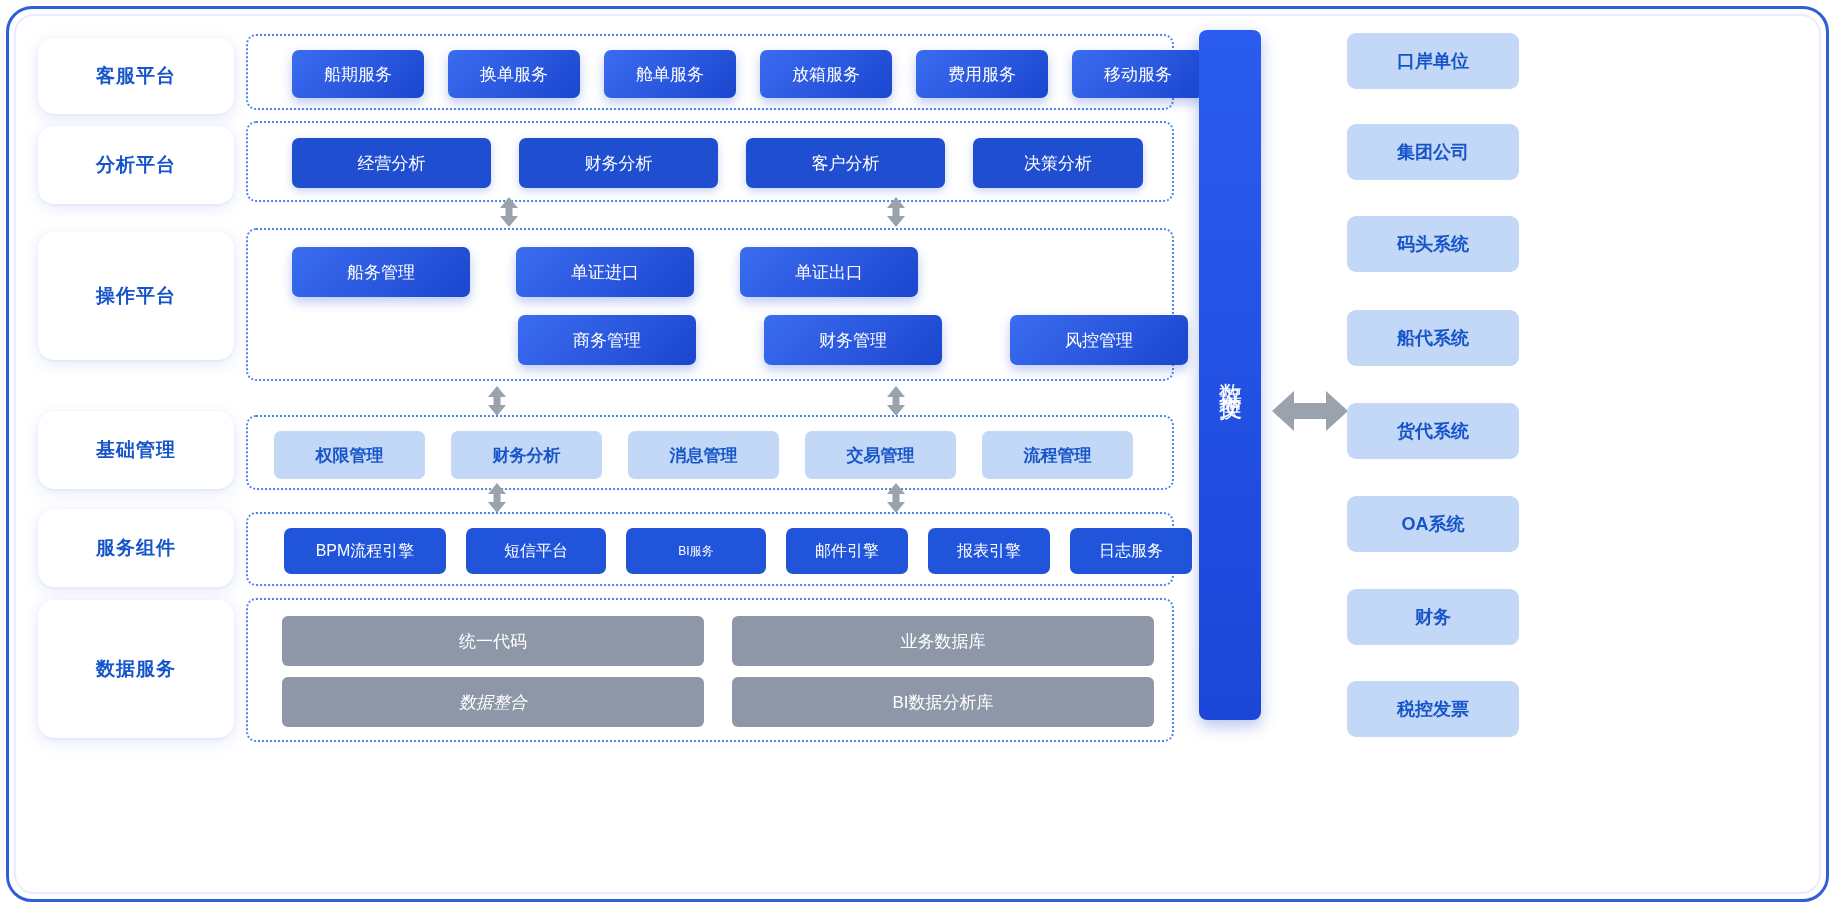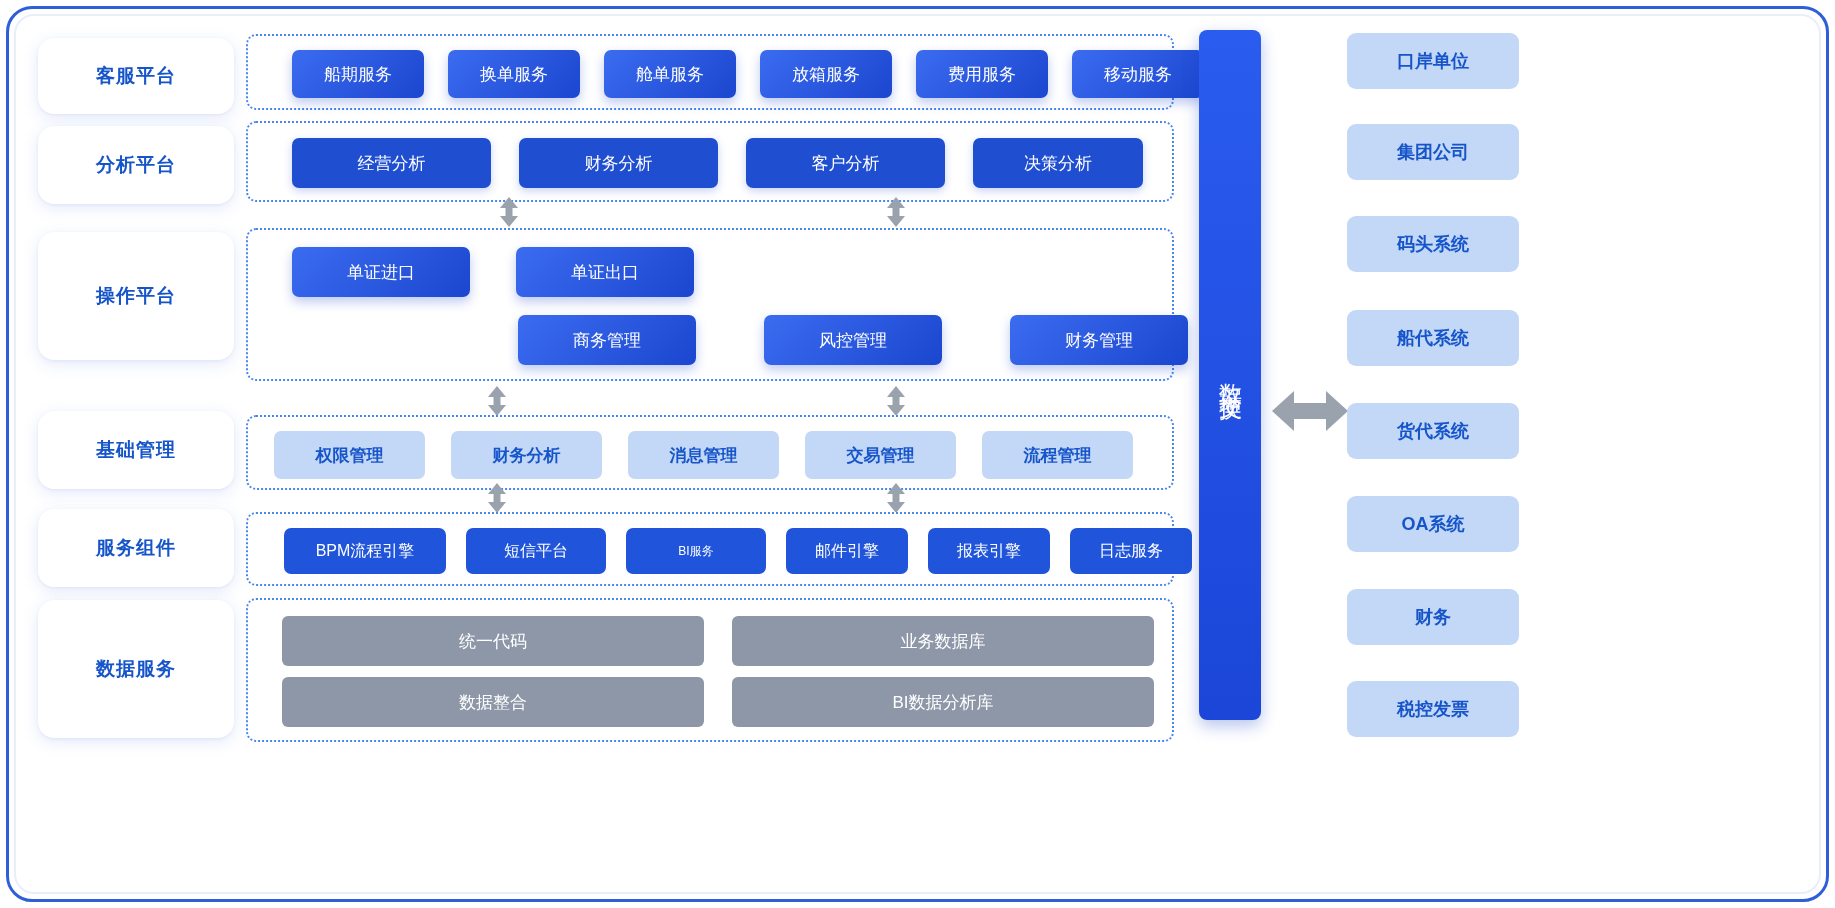--- a/index.html
+++ b/index.html
@@ -237,35 +237,38 @@
     <svg width="22" height="30" viewBox="0 0 22 30">
         <polygon points="11,0 20,11 2,11" fill="#9aa3ad"></polygon>
         <rect x="7.5" y="9" width="7" height="12" fill="#9aa3ad"></rect>
         <polygon points="11,30 20,19 2,19" fill="#9aa3ad"></polygon>
       </svg>
   </div>
 
   <div class="dashed-box" style="top:228px;height:153px;">
     <div class="row" style="left:44px; top:17px; gap:46px;">
       <div class="chip chip-grad" style="width:178px;height:50px;">
+        <span>船务管理</span>
+      </div>
+      <div class="chip chip-grad" style="width:178px;height:50px;">
         <span>单证进口</span>
       </div>
       <div class="chip chip-grad" style="width:178px;height:50px;">
         <span>单证出口</span>
       </div>
     </div>
     <div class="row" style="left:270px; top:85px; gap:68px;">
       <div class="chip chip-grad" style="width:178px;height:50px;">
         <span>商务管理</span>
       </div>
       <div class="chip chip-grad" style="width:178px;height:50px;">
+        <span>财务管理</span>
+      </div>
+      <div class="chip chip-grad" style="width:178px;height:50px;">
         <span>风控管理</span>
-      </div>
-      <div class="chip chip-grad" style="width:178px;height:50px;">
-        <span>财务管理</span>
       </div>
     </div>
   </div>
 
   <div class="v-arrow" style="left:486px; top:386px;">
     <svg width="22" height="30" viewBox="0 0 22 30">
         <polygon points="11,0 20,11 2,11" fill="#9aa3ad"></polygon>
         <rect x="7.5" y="9" width="7" height="12" fill="#9aa3ad"></rect>
         <polygon points="11,30 20,19 2,19" fill="#9aa3ad"></polygon>
       </svg>
@@ -339,21 +342,21 @@
   <div class="dashed-box" style="top:598px;height:144px;">
     <div class="row" style="left:34px; top:16px; gap:28px;">
       <div class="chip chip-gray" style="width:422px;height:50px;">
         <span>统一代码</span>
       </div>
       <div class="chip chip-gray" style="width:422px;height:50px;">
         <span>业务数据库</span>
       </div>
     </div>
     <div class="row" style="left:34px; top:77px; gap:28px;">
-      <div class="chip chip-gray" style="width:422px;height:50px;">
+      <div class="chip chip-gray" style="width:422px;height:50px;font-style:italic;">
         <span>数据整合</span>
       </div>
       <div class="chip chip-gray" style="width:422px;height:50px;">
         <span>BI数据分析库</span>
       </div>
     </div>
   </div>
 
   <div class="exchange-bar">
     <span class="exchange-text">数据交换</span>

